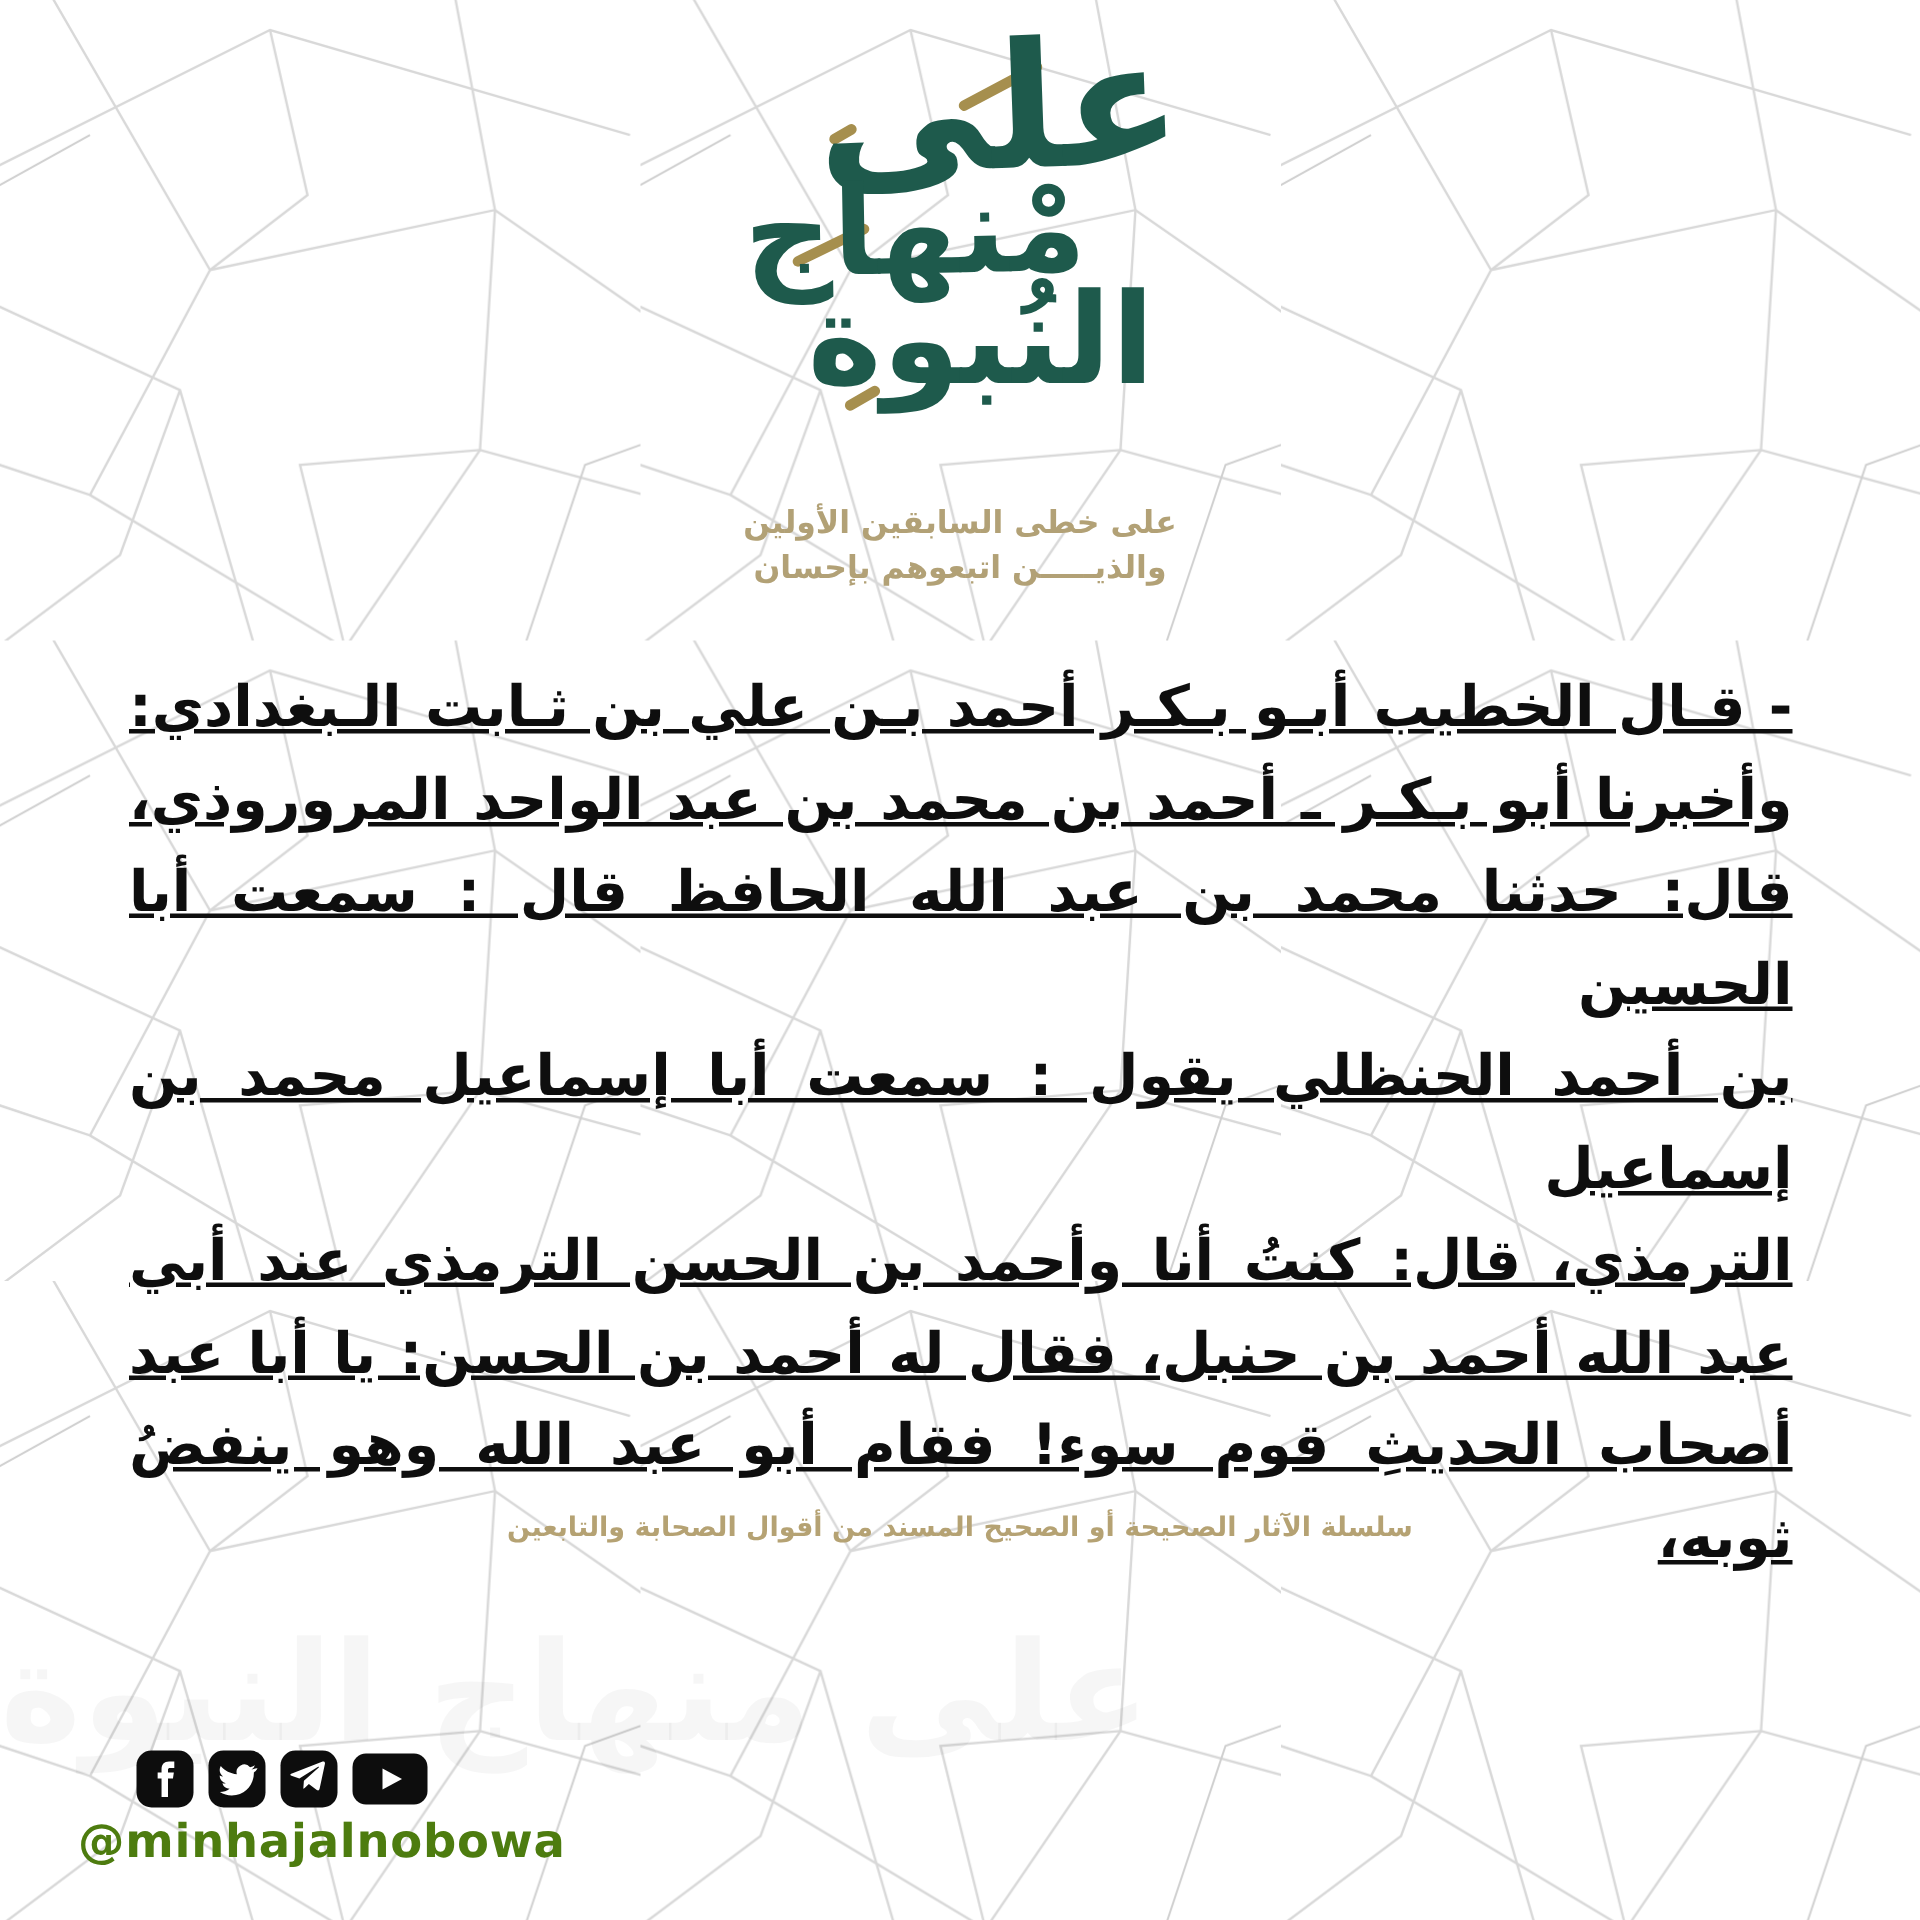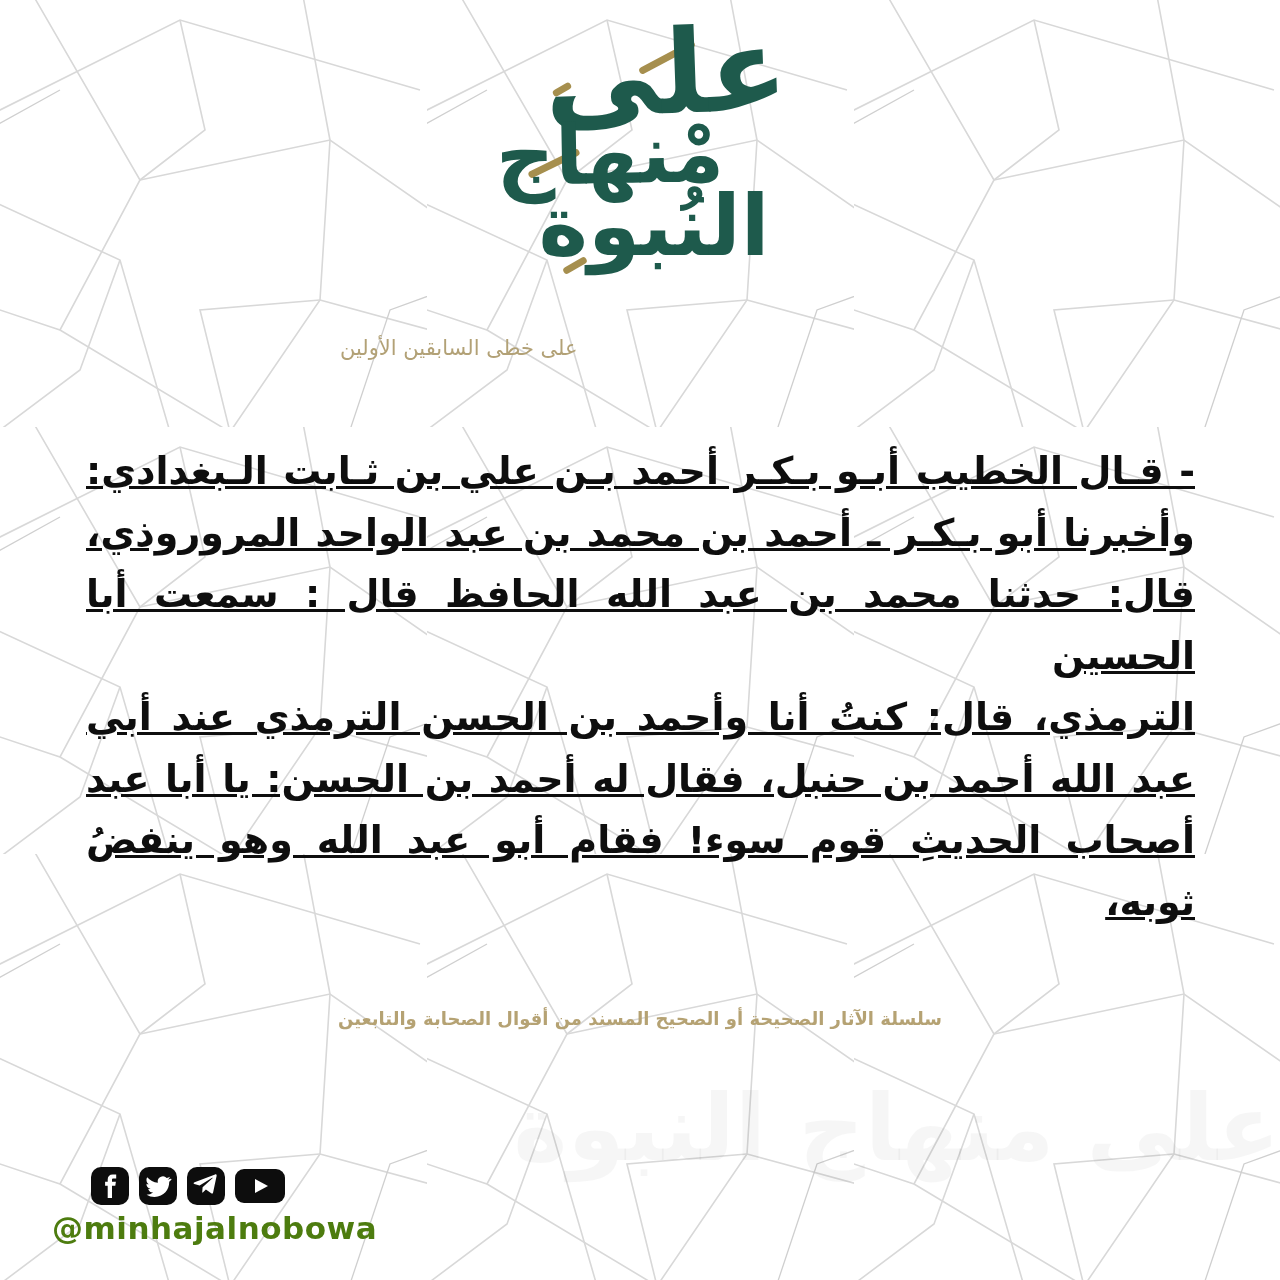--- a/index.html
+++ b/index.html
@@ -31,24 +31,24 @@
   .logo-w2{font-size:82px;transform:translateX(-30px) rotate(-1deg);margin-top:-10px;}
   .logo-w3{font-size:84px;transform:translateX(14px);margin-top:-4px;}
   .accent{position:absolute;background:var(--logo-gold);height:7px;border-radius:4px;}
   .accent-1{width:62px;top:34px;left:226px;transform:rotate(-28deg);}
   .accent-2{width:20px;top:66px;left:142px;transform:rotate(-30deg);}
   .accent-3{width:56px;top:140px;left:116px;transform:rotate(-26deg);}
   .accent-4{width:26px;top:242px;left:152px;transform:rotate(-30deg);}
   
   .tagline{
     position:absolute;top:333px;left:50%;transform:translateX(-50%);
-    width:600px;text-align:left;z-index:2;
+    width:600px;text-align:center;z-index:2;
     direction:rtl;
     color:var(--tagline-gold);
-    font-size:21px;font-weight:normal;line-height:30px;
+    font-size:21px;font-weight:bold;line-height:30px;
   }
   
   .quote{
     position:absolute;top:441px;left:86px;right:85px;z-index:2;
     direction:rtl;
     color:var(--text-black);
   }
   .q-line{
     text-align:justify;
     text-align-last:justify;
@@ -57,21 +57,21 @@
   
   .series{
     position:absolute;top:1008px;left:0;right:0;z-index:2;
     direction:rtl;text-align:center;
     color:var(--footer-gold);
     font-size:18px;font-weight:bold;
   }
   
   .watermark{
     position:absolute;top:1075px;left:0;right:0;z-index:1;
-    text-align:right;font-size:92px;font-weight:bold;
+    text-align:left;font-size:92px;font-weight:bold;
     color:rgba(0,0,0,0.035);direction:rtl;white-space:nowrap;
   }
   
   .social{
     position:absolute;left:90px;top:1166px;z-index:2;
     display:flex;align-items:center;gap:8px;
   }
   .sicon{display:block;}
   .handle{
     position:absolute;left:52px;top:1210px;z-index:2;
@@ -112,26 +112,28 @@
     <span class="accent accent-2"></span>
     <span class="accent accent-3"></span>
     <span class="accent accent-4"></span>
     <span class="logo-w logo-w1">على</span>
     <span class="logo-w logo-w2">مْنهاج</span>
     <span class="logo-w logo-w3">النُبوة</span>
   </div>
 
   <div class="tagline">
     <div>على خطى السابقين الأولين</div>
+    <div>والذيـــــن اتبعوهم بإحسان</div>
   </div>
 
   <div class="quote">
     <div class="q-line">- قـال الخطيب أبـو بـكـر أحمد بـن علي بن ثـابت الـبغدادي:</div>
     <div class="q-line">وأخبرنا أبو بـكـر ـ أحمد بن محمد بن عبد الواحد المروروذي،</div>
     <div class="q-line">قال: حدثنا محمد بن عبد الله الحافظ قال : سمعت أبا الحسين</div>
+    <div class="q-line">بن أحمد الحنظلي يقول : سمعت أبا إسماعيل محمد بن إسماعيل</div>
     <div class="q-line">الترمذي، قال: كنتُ أنا وأحمد بن الحسن الترمذي عند أبي</div>
     <div class="q-line">عبد الله أحمد بن حنبل، فقال له أحمد بن الحسن: يا أبا عبد</div>
     <div class="q-line">أصحاب الحديثِ قوم سوء! فقام أبو عبد الله وهو ينفضُ ثوبه،</div>
   </div>
 
   <div class="watermark">على منهاج النبوة</div>
 
   <div class="series">سلسلة الآثار الصحيحة أو الصحيح المسند من أقوال الصحابة والتابعين</div>
 
   <div class="social">

